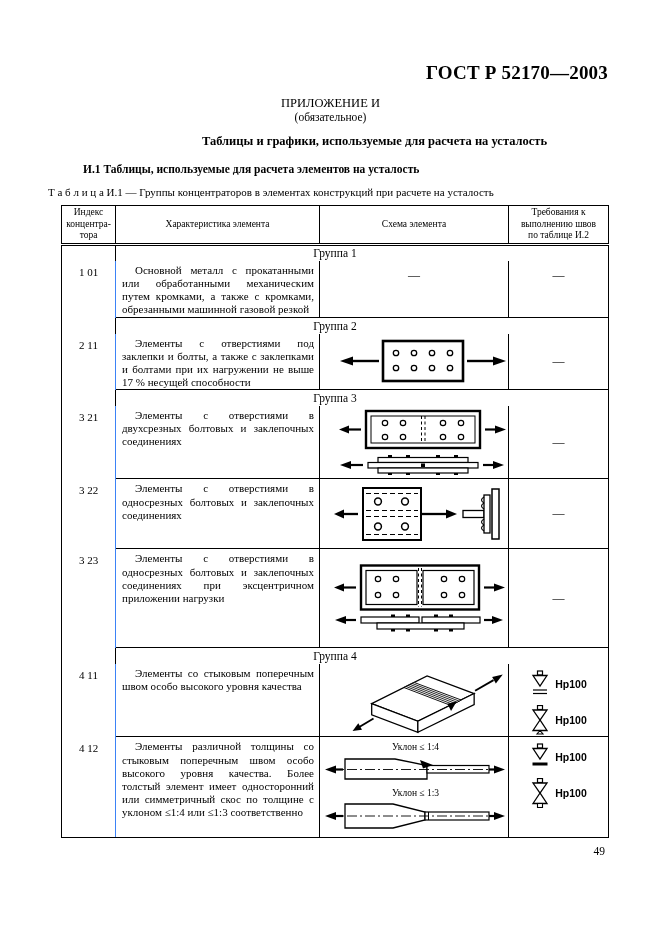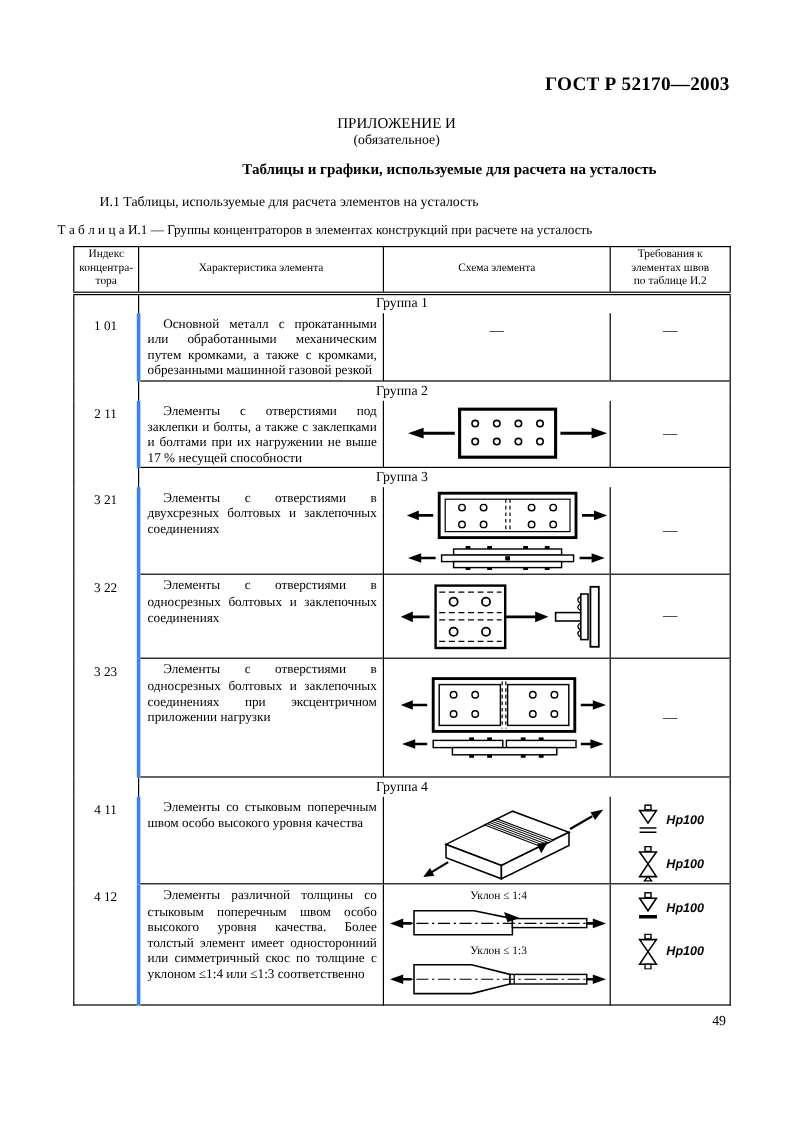--- a/index.html
+++ b/index.html
@@ -1,61 +1,61 @@
 <!DOCTYPE html>
 <html><head>
 <meta charset="utf-8">
 <style>
   html,body{margin:0;padding:0;}
   body{background:#e8e8e8;font-family:"Liberation Serif","DejaVu Serif",serif;color:#000;}
   #page{position:relative;width:661px;height:936px;background:#ffffff;margin:0 auto;overflow:hidden;}
 
   
   .doc-code{position:absolute;top:62px;left:61px;width:547px;text-align:right;
-            font-weight:bold;font-size:16px;letter-spacing:.2px;}
+            font-weight:bold;font-size:19px;letter-spacing:.2px;}
   .apx-title{position:absolute;top:96px;left:0;width:661px;text-align:center;font-size:12.5px;}
   .apx-sub{position:absolute;top:111px;left:0;width:661px;text-align:center;font-size:11.5px;}
   .main-heading{position:absolute;top:134px;left:0;width:661px;text-align:center;
                 font-weight:bold;font-size:12.5px;margin-left:44px;}
-  .section-heading{position:absolute;top:163px;left:83px;font-weight:normal;font-size:11.5px;text-align:right;}
+  .section-heading{position:absolute;top:163px;left:83px;font-weight:bold;font-size:11.5px;text-align:right;}
   .table-caption{position:absolute;top:186px;left:48px;font-size:11px;width:570px;}
   .page-num{position:absolute;top:845px;left:575px;width:30px;text-align:right;font-size:11.5px;}
 
   
   table.gtab{position:absolute;left:61px;top:205px;border-collapse:collapse;table-layout:fixed;
              font-size:11px;}
   .gtab col.w1{width:54px}.gtab col.w2{width:204px}.gtab col.w3{width:189px}.gtab col.w4{width:100px}
   .gtab td,.gtab th{padding:0;vertical-align:top;}
   .gtab th{border-top:1.5px solid #000;border-bottom:3px double #000;border-right:1px solid #000;
            font-weight:normal;font-size:9.5px;line-height:11.5px;text-align:center;height:37px;
            vertical-align:middle;}
   .gtab th.first{border-left:1.5px solid #000;}
   .gtab th span{white-space:pre-line;display:block;}
-  td.idx{border-left:1.5px solid #000;border-right:3px solid #3b82f6;text-align:center;
+  td.idx{border-left:1.5px solid #000;border-right:1px solid #3b82f6;text-align:center;
          font-size:11px;padding-top:5px;}
   td.desc{border-right:1px solid #000;margin-left:28px;}
   td.sch{border-right:1px solid #000;text-align:center;}
   td.req{border-right:1.5px solid #000;text-align:center;}
   td.gpass{border-left:1.5px solid #000;border-right:1px solid #000;}
   td.gcell{border-right:1.5px solid #000;text-align:center;font-size:11.5px;vertical-align:middle;}
   td.gcell span{position:relative;left:-27px;}
   tr.rule td.desc,tr.rule td.sch,tr.rule td.req,tr.rule td.gcell{border-top:1px solid #000;}
   tr.last td{border-bottom:1.5px solid #000;}
   .h-g{height:16px}.h-101{height:57px}.h-211{height:51px}.h-321{height:73px}
   .h-322{height:70px}.h-323{height:99px}.h-411{height:73px}.h-412{height:101px}
   .desc-t{font-size:11px;line-height:13.2px;text-align:justify;text-indent:13px;
           padding:3px 5px 0 6px;}
   td.mid{vertical-align:middle;}
   .dash{font-size:12px;}
   .dash-top{display:block;padding-top:7px;}
   .schwrap{display:flex;flex-direction:column;align-items:flex-end;justify-content:center;gap:3px;}
   .slope-label{font-size:9.5px;text-align:center;margin-bottom:1px;}
   .weldcol{display:flex;flex-direction:column;align-items:center;gap:7px;padding-top:6px;}
   .weldrow{display:flex;align-items:center;gap:5px;}
-  .weldlbl{font-weight:bold;font-size:10.5px;font-family:"Liberation Sans",sans-serif;font-style:italic;}
+  .weldlbl{font-weight:bold;font-size:10.5px;font-family:"Liberation Sans",sans-serif;}
   svg{display:block;}
 </style>
 </head>
 <body>
 
 <div id="page">
 
   <div class="doc-code">ГОСТ Р 52170—2003</div>
   <div class="apx-title">ПРИЛОЖЕНИЕ И</div>
   <div class="apx-sub">(обязательное)</div>
@@ -79,21 +79,21 @@
 тора</span>
           </th>
       <th>
             <span>Характеристика элемента</span>
           </th>
       <th>
             <span>Схема элемента</span>
           </th>
       <th>
             <span>Требования к
-элементах швов
+выполнению швов
 по таблице И.2</span>
           </th>
     </tr>
 
     <tr class="h-g">
       <td class="gpass"></td>
       <td class="gcell" colspan="3"><span>Группа 1</span></td>
     </tr>
     <tr class="h-101">
       <td class="idx">1 01</td>

